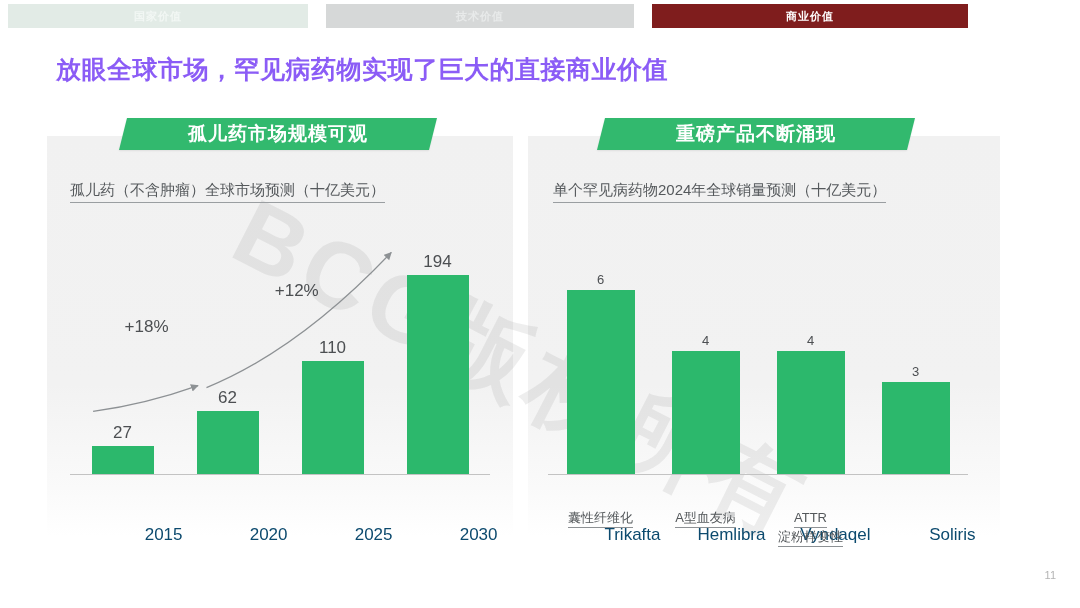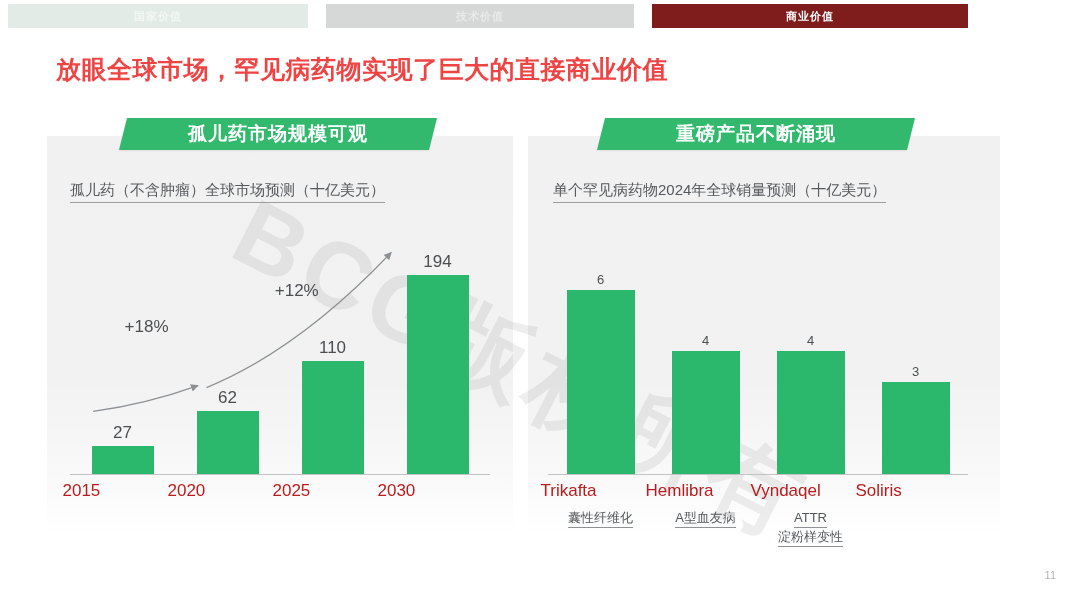--- a/index.html
+++ b/index.html
@@ -39,21 +39,21 @@
   .tab-1 { left: 8px;   width: 300px; background: #e2ebe6; color: #f2f7f4; }
   .tab-2 { left: 326px; width: 308px; background: #d6d8d8; color: #e8eaea; }
   .tab-3 { left: 652px; width: 316px; background: #7f1d1d; color: #ffffff; }
 
   
   .page-title {
     position: absolute;
     left: 56px; top: 53px;
     font-size: 25px;
     font-weight: bold;
-    color: #ef4444;
+    color: #8b5cf6;
     letter-spacing: 0.5px;
     white-space: nowrap;
   }
 
   
   .watermark {
     position: absolute;
     left: 270px; top: 170px;
     font-size: 94px;
     font-weight: bold;
@@ -132,24 +132,25 @@
   }
   .bar-value {
     position: absolute;
     text-align: center;
     font-size: 17px;
     color: #4c4f52;
     white-space: nowrap;
   }
   .cat-label {
     position: absolute;
-    text-align: left;
+    text-align: right;
     font-size: 17px;
-    color: #b91c1c;
-    white-space: nowrap;
+    color: #0c4a6e;
+    white-space: nowrap;
+    margin-top: 44px;
   }
   .sub-label {
     position: absolute;
     text-align: center;
     font-size: 13px;
     color: #54585b;
     line-height: 18px;
   }
   .sub-label span {
     border-bottom: 1px solid #8d9194;

